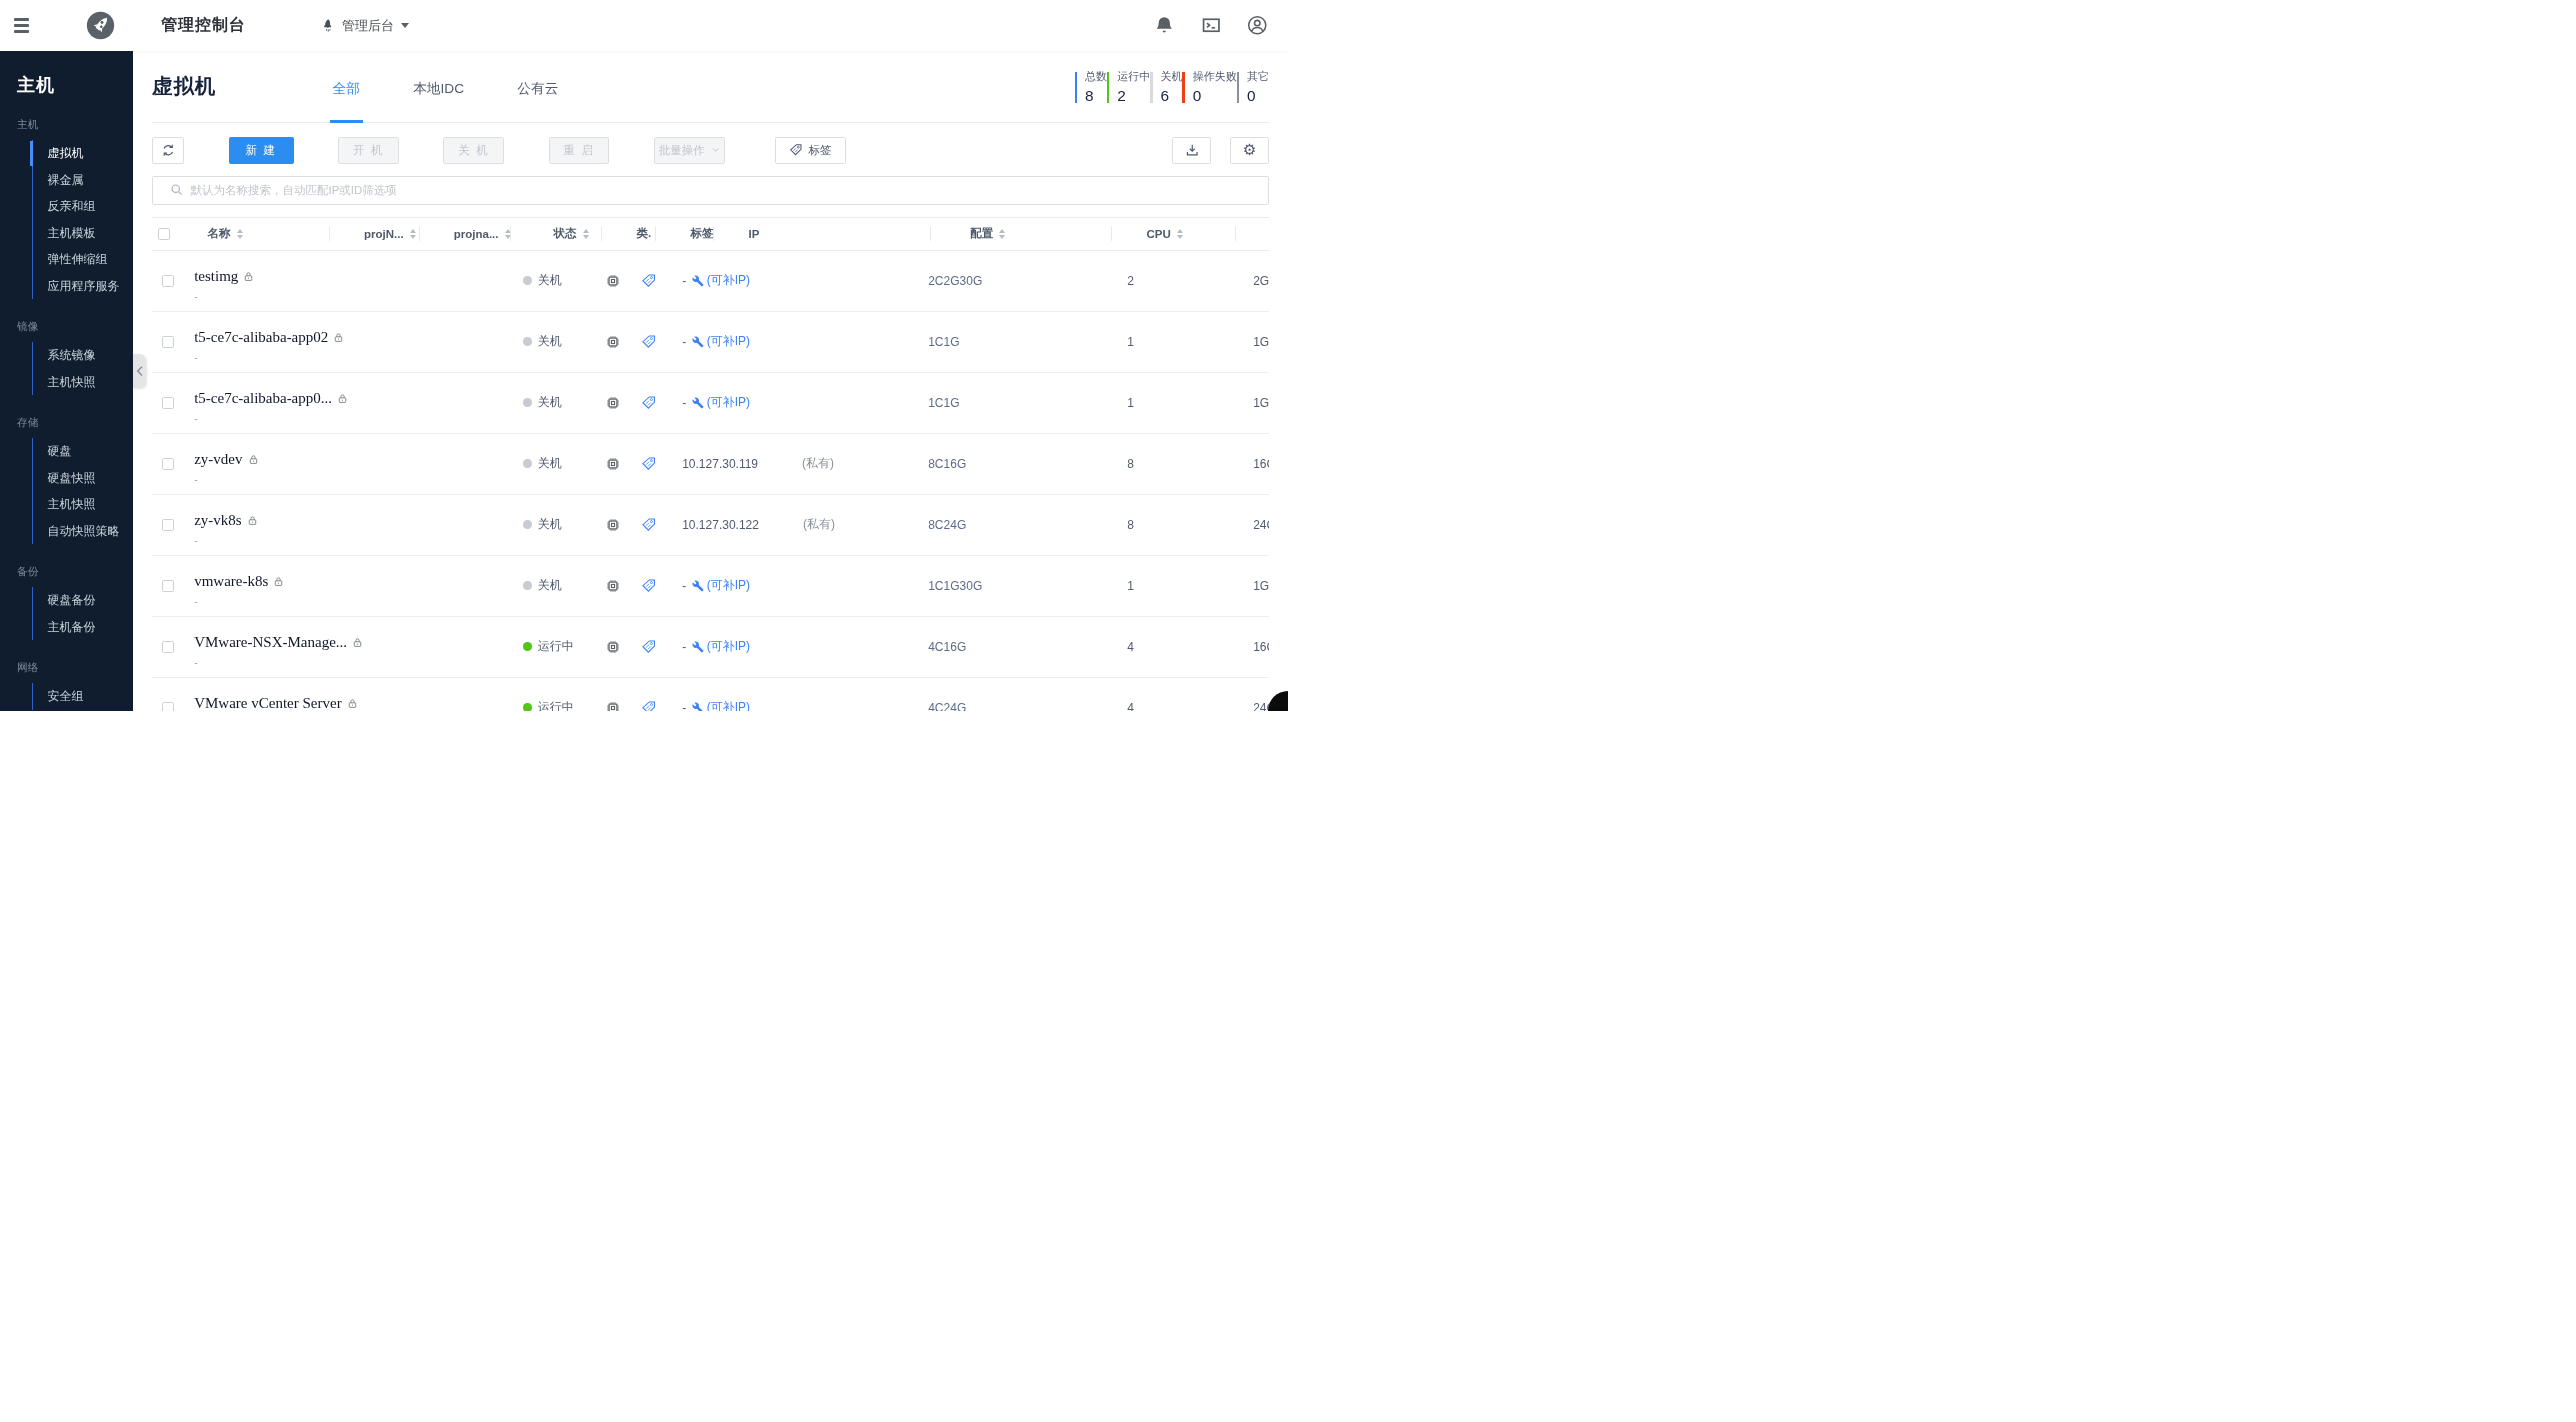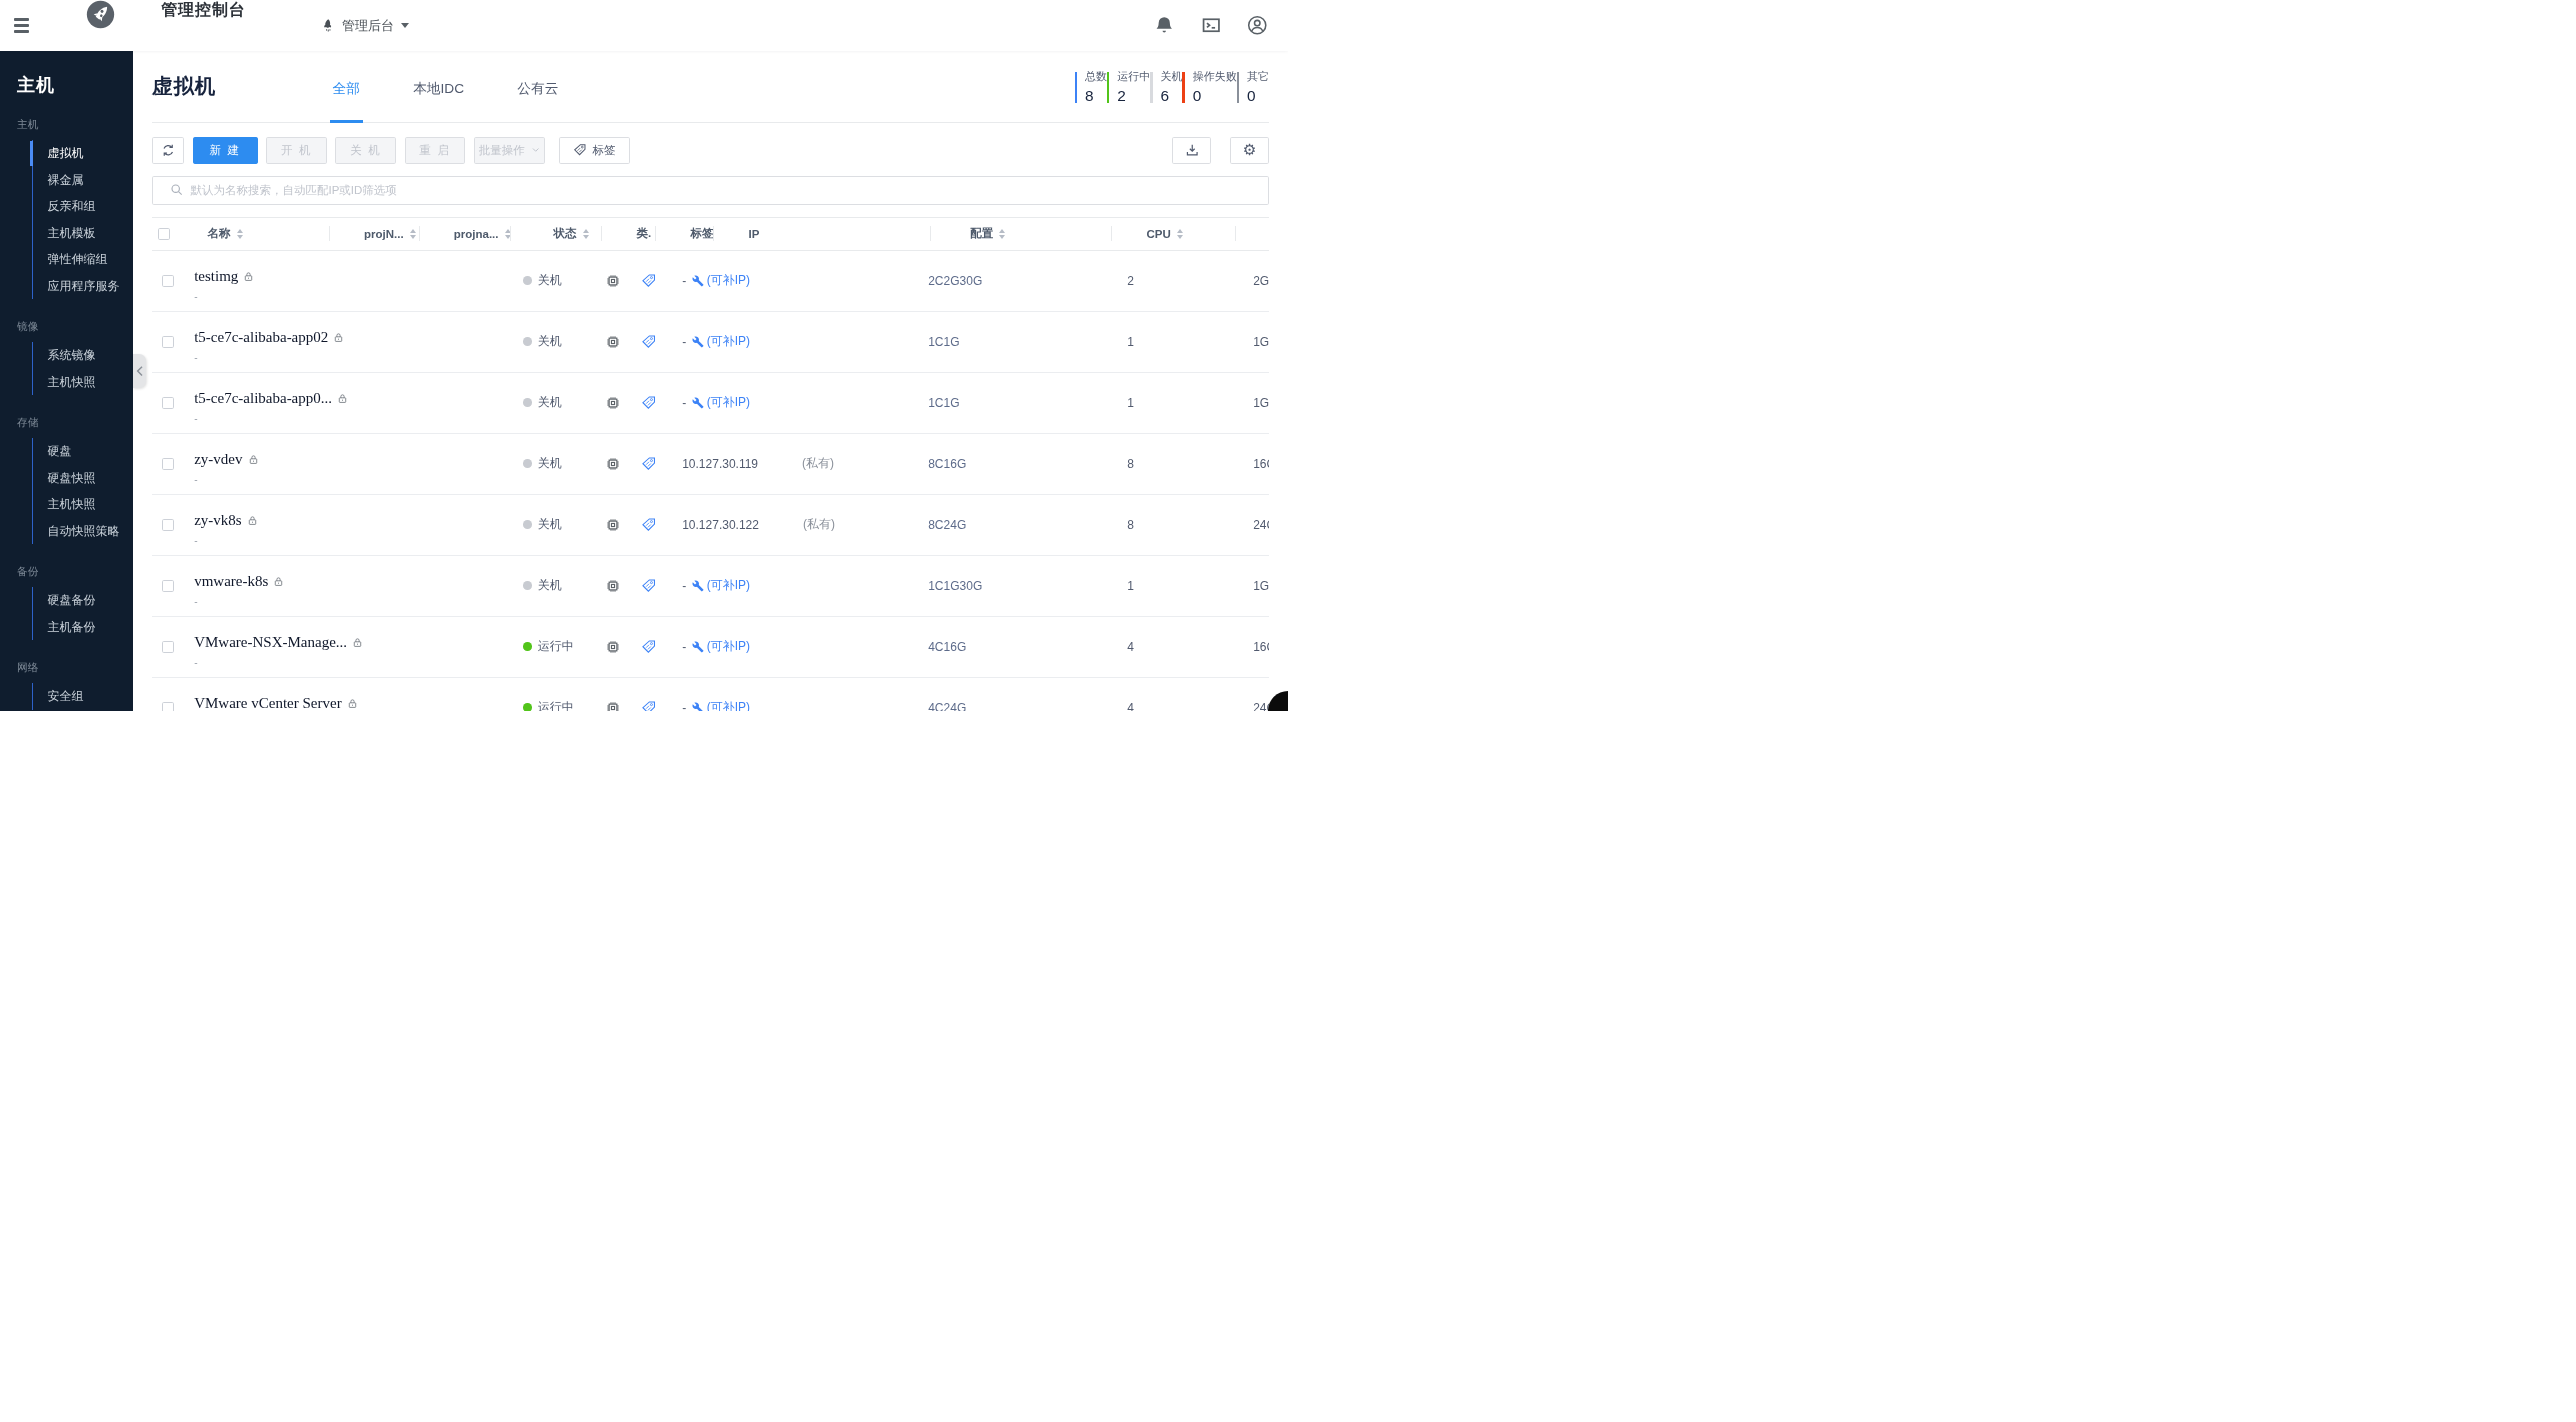--- a/index.html
+++ b/index.html
@@ -1,21 +1,21 @@
 <!DOCTYPE html>
 <html style="font-size:13.7px"><head>
 <meta charset="utf-8">
 <style>
   * { margin:0; padding:0; box-sizing:border-box; }
   html,body { width:1288px; height:711px; overflow:hidden; }
   body { font-family:"Liberation Sans","DejaVu Sans",sans-serif; background:#fff; position:relative; }
 
   
   .topbar { position:absolute; top:0; left:0; right:0; height:51px; background:#fff;
-    box-shadow:0 0.9px 3.4px rgba(0,21,41,.08); display:flex; z-index:30;gap:36px; }
+    box-shadow:0 0.9px 3.4px rgba(0,21,41,.08); display:flex; align-items:center; z-index:30;gap:36px; }
   .hamburger { width:38px; height:51px; display:flex; flex-direction:column; justify-content:center; gap:3.4px;
     padding-left:13.7px; cursor:pointer; }
   .hamburger i { display:block; width:15.4px; height:2.6px; background:#596066; border-radius:0.9px; }
   .logo { width:29px; height:29px; margin-left:12px; }
   .brand { font-size:16px; font-weight:bold; color:#2c3138; margin-left:10.2px; letter-spacing:0.9px; }
   .env { display:flex; align-items:center; margin-left:39px; cursor:pointer; }
   .env .txt { font-size:13px; color:#4a5056; margin-left:6.8px; }
   .env .caret { width:0; height:0; border-left:4.3px solid transparent; border-right:4.3px solid transparent;
     border-top:5.1px solid #596066; margin-left:6.8px; }
   .topbar-right { margin-left:auto; display:flex; align-items:center; gap:26px; padding-right:20.5px; }
@@ -44,21 +44,21 @@
   .tab.active { color:#2d8cf0;margin-left:40px; }
   .tab.active::after { content:""; position:absolute; left:0; right:0; bottom:-0.9px; height:2.6px; background:#2d8cf0; }
   .stats { position:absolute; right:0; top:18px; display:flex; }
   .stat { display:flex; }
   .stat-bar { width:2.6px; height:31px; margin-top:2.6px; }
   .stat-txt { margin-left:7.7px; }
   .stat-label { font-size:11px; color:#515a6e; }
   .stat-value { font-size:15.4px; color:#17233d; margin-top:2.6px; }
 
   
-  .toolbar { margin-top:13.7px; display:flex; align-items:center; }
+  .toolbar { margin-top:13.7px; display:flex; align-items:center;gap:36px; }
   .btn { height:27px; border:0.9px solid #dcdee2; background:#fff; border-radius:1.7px; font-size:11.5px;
     color:#515a6e; display:inline-flex; align-items:center; justify-content:center; cursor:pointer;
     font-family:inherit; }
   .btn + .btn { margin-left:8.5px; }
   .btn-icon { width:32px; }
   .btn-primary { background:#2d8cf0; border-color:#2d8cf0; color:#fff; padding:0 16px; letter-spacing:1.7px; }
   .btn-disabled { background:#f4f5f7; color:#c0c4cc; cursor:not-allowed; letter-spacing:1.7px; padding:0 13.7px; }
   .btn-batch { letter-spacing:0; padding:0 4px; }
   .btn-batch .chev { margin-left:6px; }
   .btn-tag { margin-left:13.7px !important; padding:0 13px; gap:6px; }

